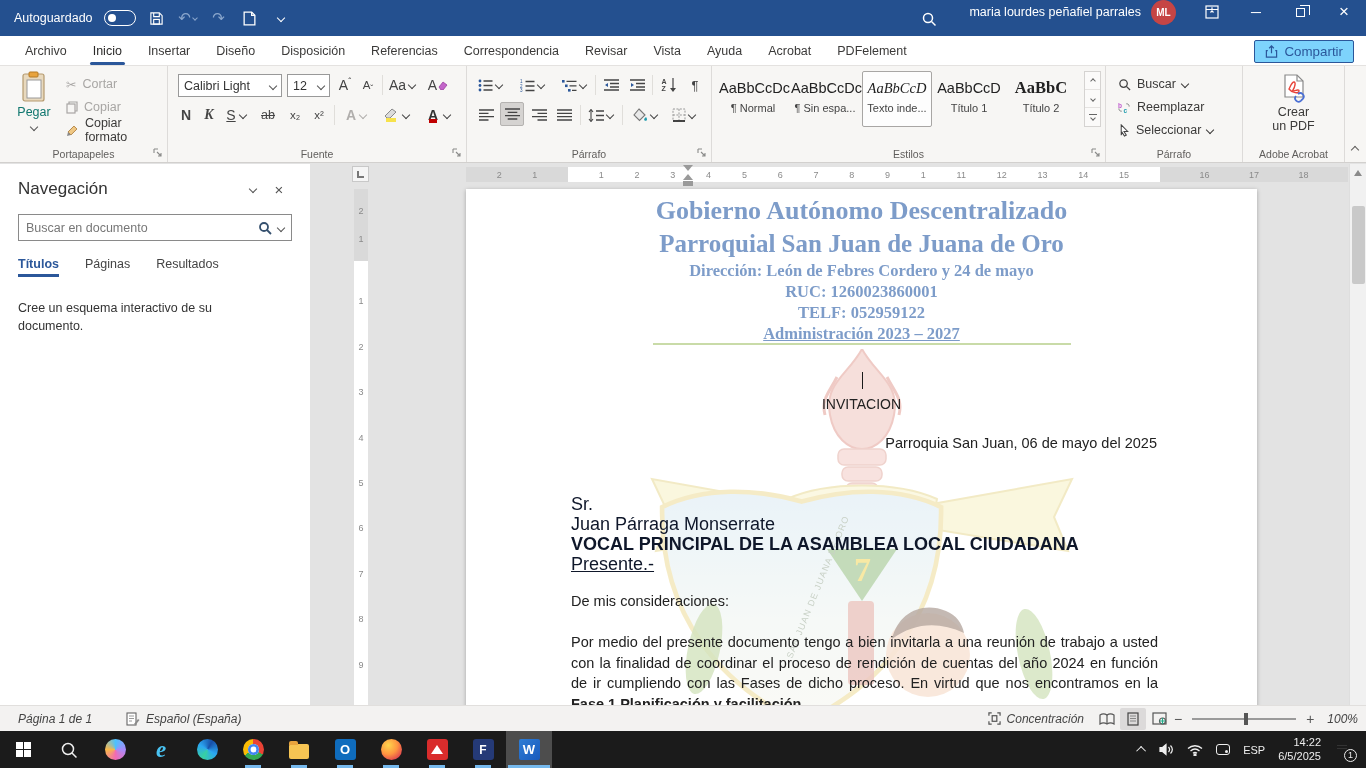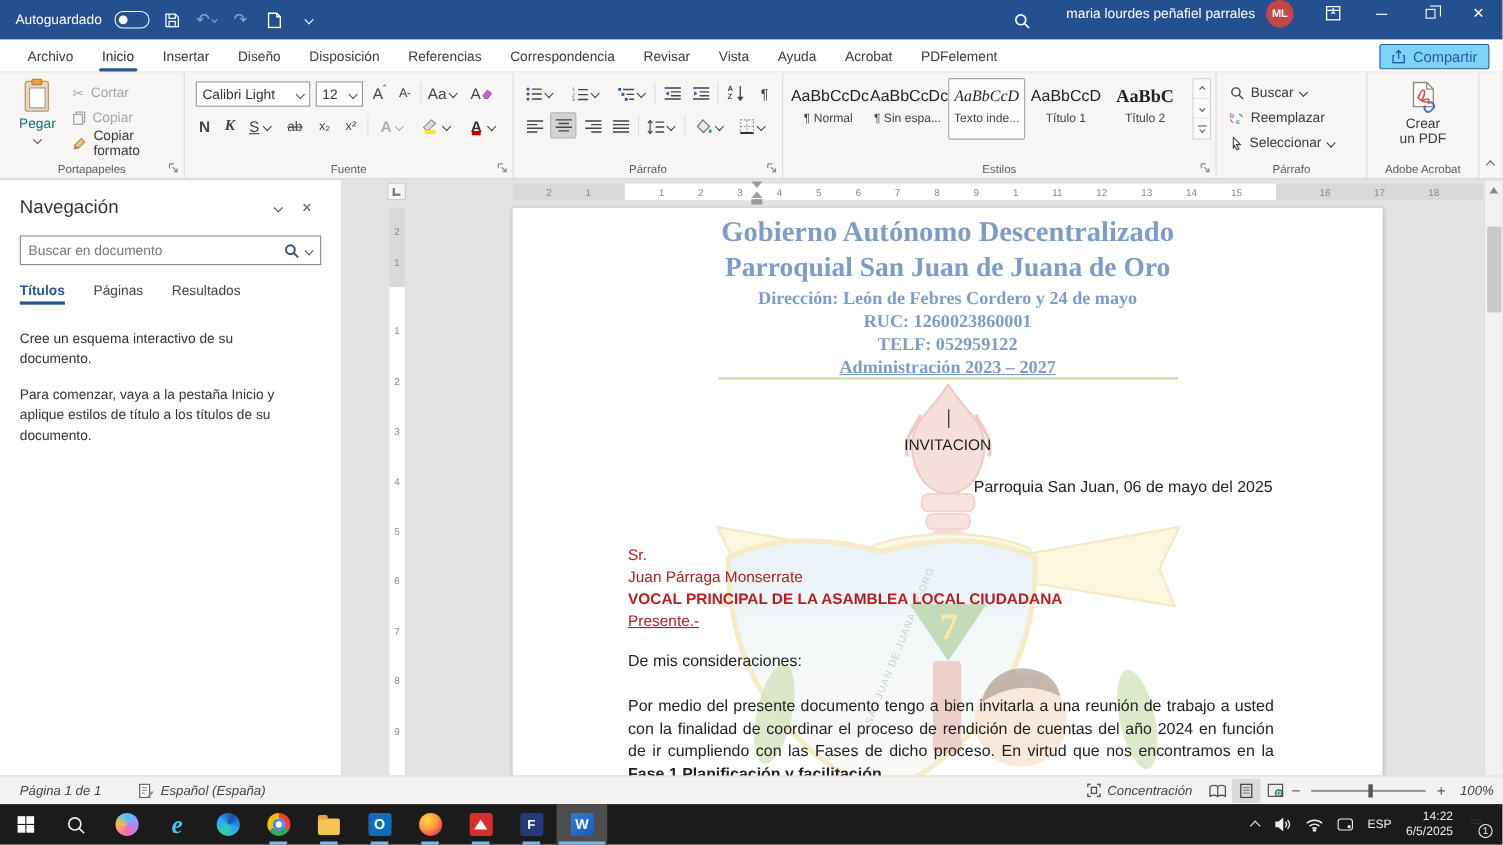--- a/index.html
+++ b/index.html
@@ -115,21 +115,21 @@
 
   .doc-header { position:absolute; top:6px; left:0; right:0; text-align:center; font-family:"Liberation Serif",serif; font-weight:bold; color:#7d9cc9; }
   .dh1 { font-size:26px; line-height:32px; }
   .dh2 { font-size:25px; line-height:33px; }
   .dh-small { font-size:16.5px; line-height:21px; }
   .dh-under { text-decoration:underline; }
   .green-rule { position:absolute; top:154px; left:50%; transform:translateX(-50%); width:418px; height:0; border-top:2px solid #c9dba8; }
   .caret { position:absolute; top:183px; left:50%; width:1.5px; height:17px; background:#1a1a1a; }
   .inv-title { position:absolute; top:207px; left:0; right:0; text-align:center; font-size:14px; color:#222; }
   .date-line { position:absolute; top:246px; right:100px; font-size:14.5px; color:#222; }
-  .addr { position:absolute; top:305px; left:105px; font-size:14px; color:#b91c1c; line-height:20px; }
+  .addr { position:absolute; top:305px; left:105px; font-size:18px; color:#0f172a; line-height:20px; }
   .addr .bold { font-weight:bold; }
   .addr .present { text-decoration:underline; }
   .greeting { position:absolute; top:404px; left:105px; font-size:14.5px; color:#222; }
   .body-par { position:absolute; top:443px; left:105px; width:587px; font-size:14.5px; color:#222; line-height:20.5px; text-align:justify; }
   .body-par b { font-weight:bold; }
 
   .vscroll { position:absolute; right:0; top:0; width:17px; bottom:0; background:#f1f1f1; border-left:1px solid #dedede; }
   .vs-up { height:17px; display:flex; align-items:center; justify-content:center; }
   .vs-up-tri { width:0; height:0; border-left:4px solid transparent; border-right:4px solid transparent; border-bottom:6px solid #8a8a8a; }
   .vs-thumb { position:absolute; top:42px; left:2px; width:13px; height:78px; background:#c9c9c9; border-radius:2px; }
@@ -567,21 +567,20 @@
       </svg>
     <span class="chev" style="color:#555"></span>
   </div>
   <div class="nav-tabs">
     <span class="nav-tab active">Títulos</span>
     <span class="nav-tab">Páginas</span>
     <span class="nav-tab">Resultados</span>
   </div>
   <div class="nav-body">
     <p>Cree un esquema interactivo de su documento.</p>
-    <p>Para comenzar, vaya a la pestaña Inicio y aplique estilos de título a los títulos de su documento.</p>
   </div>
 </aside>
 
 <main class="docarea">
   <div class="corner-box">
       <span class="tabstop-L"></span>
     </div>
 
   <div class="hruler">
     <div class="hz-left">

